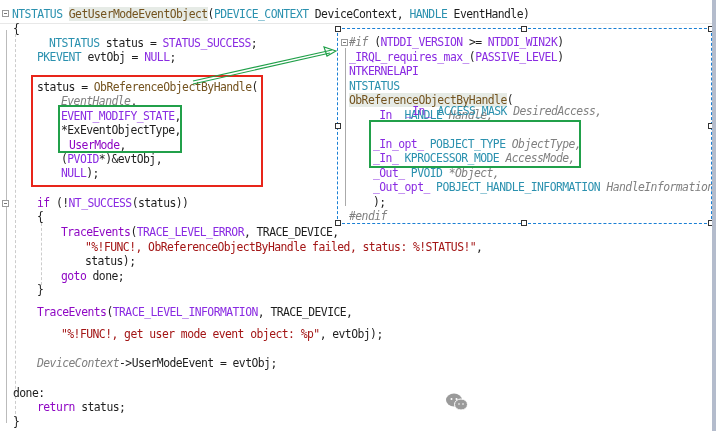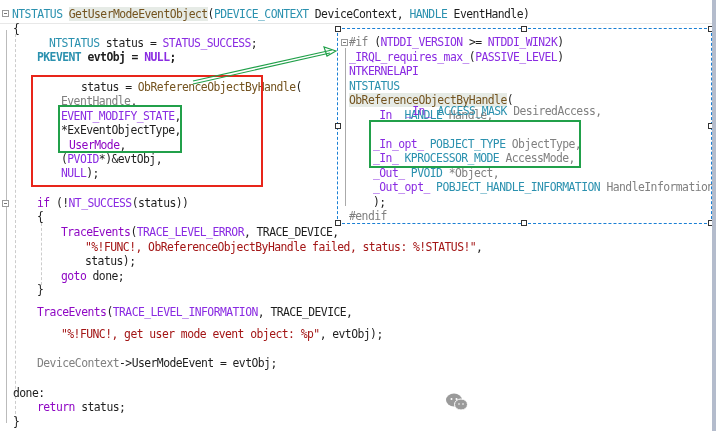--- a/index.html
+++ b/index.html
@@ -3,21 +3,21 @@
 <meta charset="utf-8">
 <style>
   html, body { margin:0; padding:0; }
   body { width:716px; height:431px; background:#ffffff; position:relative; overflow:hidden;
          font-family:"DejaVu Sans Mono", monospace; font-size:11.4px; }
   .line { position:absolute; white-space:pre; height:14px; line-height:14px; letter-spacing:-0.55px; }
   .kw { color:#2b91af; }
   .mac { color:#8a2be2; }
   .fn { color:#74531f; }
   .plain { color:#1e1e1e; }
-  .param { color:#808080; }
+  .param { color:#808080;font-style:italic; }
   .str { color:#a31515; }
   .ctl { color:#8f08c4; }
   .sal { color:#8a2be2; }
   .hl { background:#e6ebe6; }
   .sig-bar { position:absolute; left:0; top:5px; width:716px; height:18px; background:#fff; border-bottom:1px solid #e8e8e8; }
   .fold { position:absolute; width:7px; height:7px; border:1px solid #999; background:#fff; box-sizing:border-box; }
   .fold::after { content:""; position:absolute; left:1px; top:2px; width:3px; height:1px; background:#777; }
   .guide { position:absolute; width:0; border-left:1px solid #bbb; }
   .dguide { position:absolute; width:0; border-left:1px dashed #ccc; }
   .red-box { position:absolute; border:2px solid #e8251a; box-sizing:border-box; }
@@ -35,23 +35,23 @@
 <div class="fold" style="left:2px;top:10px;"></div>
 <div class="line" style="left:12px;top:7px;"><span class="kw">NTSTATUS</span> <span class="fn hl">GetUserModeEventObject</span><span class="plain">(</span><span class="kw">PDEVICE_CONTEXT</span><span class="plain"> DeviceContext, </span><span class="kw">HANDLE</span><span class="plain"> EventHandle)</span></div>
 
 <div class="guide" style="left:6px;top:30px;height:393px;"></div>
 <div class="dguide" style="left:15px;top:34px;height:385px;"></div>
 <div class="dguide" style="left:41px;top:223px;height:62px;"></div>
 <div class="fold" style="left:2px;top:200px;"></div>
 
 <div class="line plain" style="left:13px;top:22px;">{</div>
 <div class="line" style="left:37px;top:36px;padding-left:12px;"><span class="kw">NTSTATUS</span><span class="plain"> status = </span><span class="mac">STATUS_SUCCESS</span><span class="plain">;</span></div>
-<div class="line" style="left:37px;top:50px;font-weight:bold;"><span class="kw">PKEVENT</span><span class="plain"> evtObj = </span><span class="mac">NULL</span><span class="plain">;</span></div>
+<div class="line" style="left:37px;top:50px;"><span class="kw">PKEVENT</span><span class="plain"> evtObj = </span><span class="mac">NULL</span><span class="plain">;</span></div>
 
-<div class="line" style="left:37px;top:80px;margin-left:44px;"><span class="plain">status = </span><span class="fn">ObReferenceObjectByHandle</span><span class="plain">(</span></div>
+<div class="line" style="left:37px;top:80px;"><span class="plain">status = </span><span class="fn">ObReferenceObjectByHandle</span><span class="plain">(</span></div>
 <div class="line" style="left:61px;top:94px;"><span class="param">EventHandle</span><span class="plain">,</span></div>
 <div class="line" style="left:61px;top:109px;"><span class="mac">EVENT_MODIFY_STATE</span><span class="plain">,</span></div>
 <div class="line plain" style="left:61px;top:123px;">*ExEventObjectType,</div>
 <div class="line" style="left:61px;top:138px;padding-left:8px;"><span class="ctl">UserMode</span><span class="plain">,</span></div>
 <div class="line" style="left:61px;top:152px;"><span class="plain">(</span><span class="mac">PVOID</span><span class="plain">*)&amp;evtObj,</span></div>
 <div class="line" style="left:61px;top:166px;"><span class="mac">NULL</span><span class="plain">);</span></div>
 
 <div class="line" style="left:37px;top:196px;"><span class="ctl">if</span><span class="plain"> (!</span><span class="mac">NT_SUCCESS</span><span class="plain">(status))</span></div>
 <div class="line plain" style="left:37px;top:210px;">{</div>
 <div class="line" style="left:61px;top:225px;"><span class="ctl">TraceEvents</span><span class="plain">(</span><span class="mac">TRACE_LEVEL_ERROR</span><span class="plain">, TRACE_DEVICE,</span></div>

